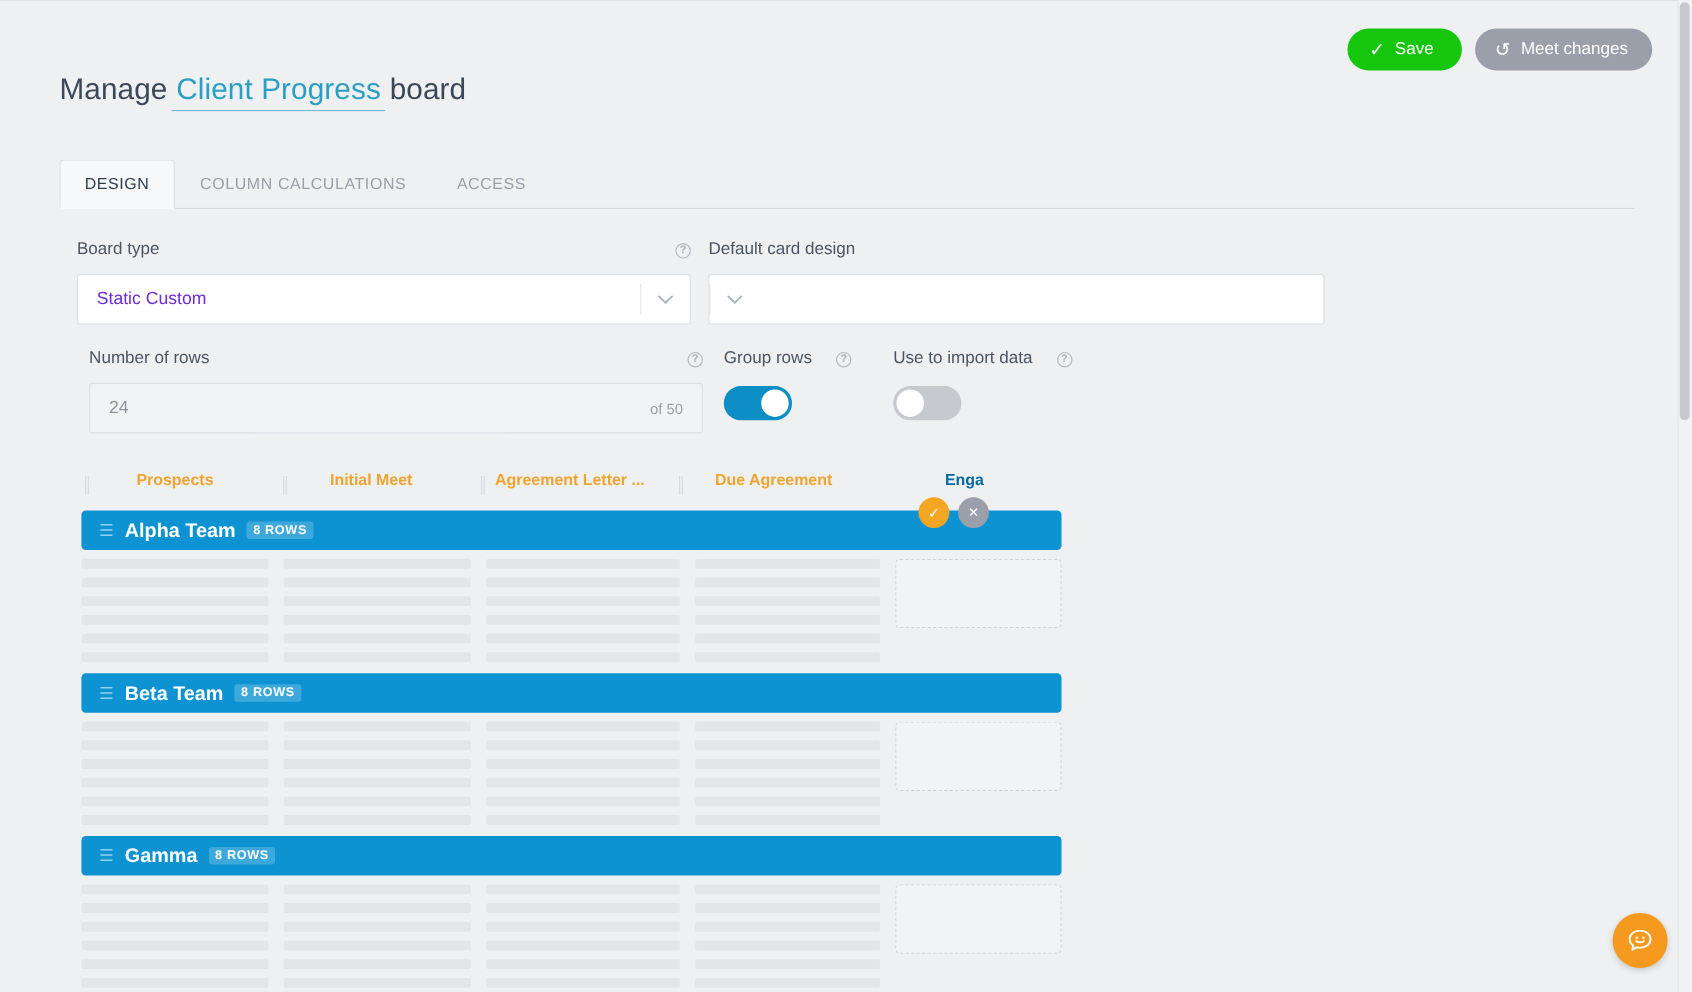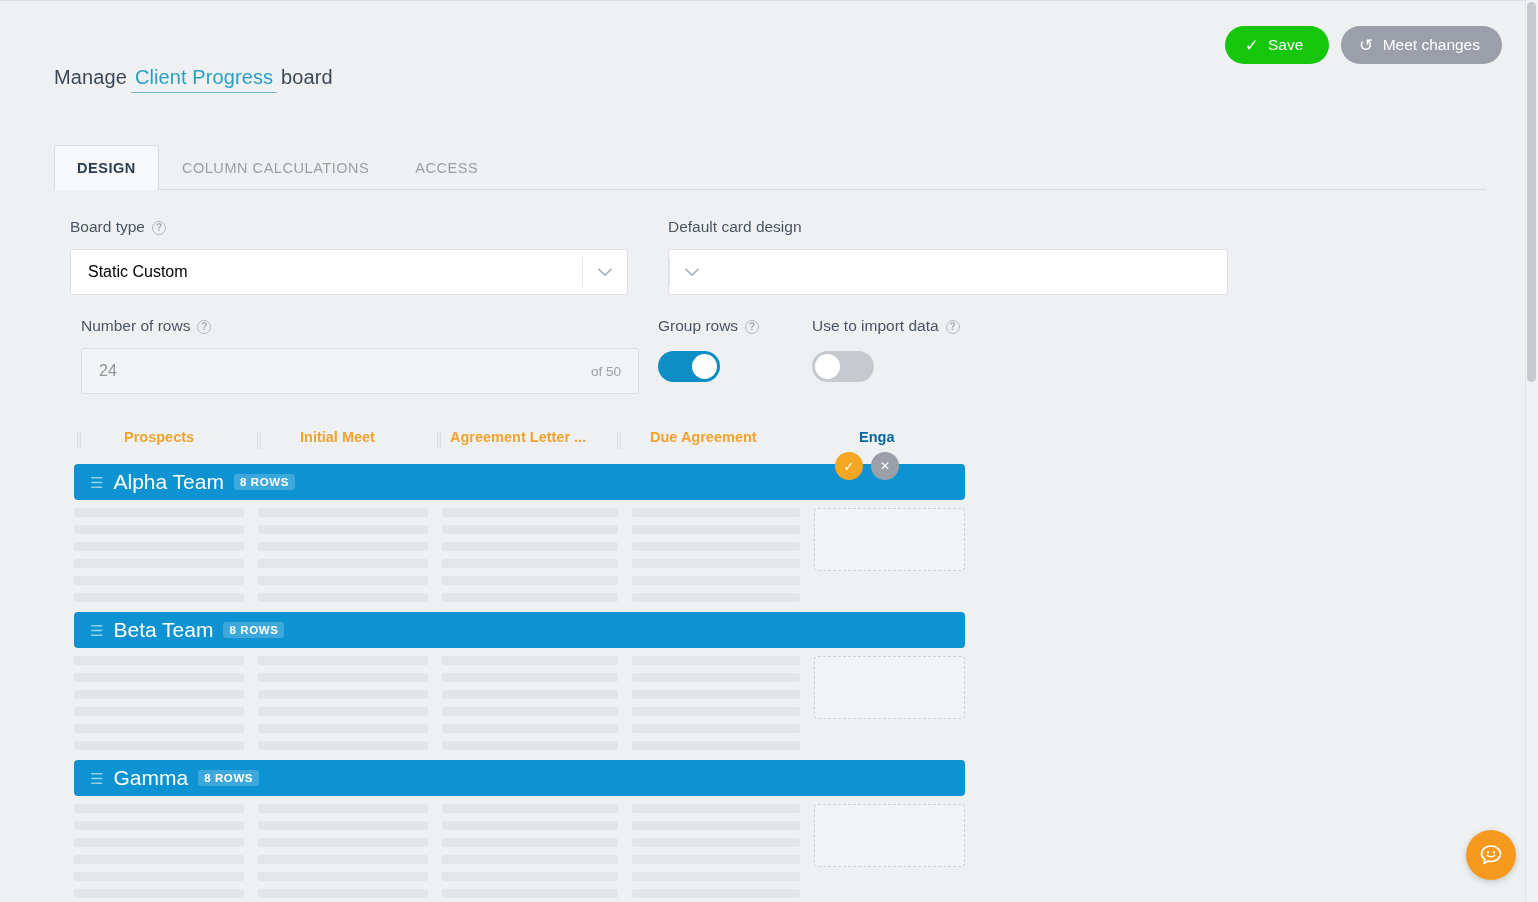--- a/index.html
+++ b/index.html
@@ -27,21 +27,21 @@
   }
   .btn-save { background: #16c60c; padding: 0 26px 0 20px; }
   .btn-undo { background: #9b9faa; padding: 0 22px 0 18px; }
   .btn .glyph { font-size: 16px; line-height: 1; display: inline-block; }
   .btn-save .glyph { font-size: 17px; }
   .btn-undo .glyph { font-size: 17px; transform: scaleX(-1); }
 
   
   .page-title {
     position: absolute; left: 54px; top: 66px;
-    font-size: 20px; color: #3c4858; font-weight: 400;
+    font-size: 27px; color: #3c4858; font-weight: 400;
     letter-spacing: .1px; white-space: nowrap; text-align: right;
   }
   .page-title .board-name {
     color: #2a9fc4;
     border-bottom: 1.5px solid #6fb8cf;
     padding: 0 4px 4px 4px;
     margin: 0 4px;
   }
 
   
@@ -52,47 +52,48 @@
     display: flex; align-items: stretch;
   }
   .tab {
     display: flex; align-items: center; justify-content: center;
     padding: 0 22px; font-size: 14.5px; letter-spacing: .55px;
     color: #9aa0a8; cursor: pointer; position: relative; top: 1px;
     background: transparent; border: 1px solid transparent;
     border-bottom: none; font-weight: 400;
   }
   .tab.active {
-    color: #2b3b4e; font-weight: bold;
+    color: #2b3b4e; font-weight: normal;
     background: #f7f8f9;
     border: 1px solid #d9dbdf;
     border-bottom: 1px solid #f7f8f9;
     border-radius: 4px 4px 0 0;
   }
 
   
   .field-label {
     font-size: 15.5px; color: #4a5562; font-weight: 400;
-    display: flex; align-items: center; gap: 7px;
+    display: flex; align-items: center; gap: 22px;
     white-space: nowrap;
+    justify-content: space-between;
   }
   .help-icon {
     display: inline-flex; align-items: center; justify-content: center;
     width: 14px; height: 14px; border-radius: 50%;
     border: 1px solid #b4bac1; color: #a8aeb6;
     font-size: 10px; line-height: 1; font-weight: bold;
     position: relative; top: 1px;
   }
   .select-box {
     background: #ffffff; border: 1px solid #dcdfe3; border-radius: 3px;
     height: 46px; display: flex; align-items: center;
     position: relative; cursor: pointer;
   }
   .select-value {
-    font-size: 16px; color: #000000; padding-left: 17px; flex: 1;
+    font-size: 16px; color: #6d28d9; padding-left: 17px; flex: 1;
   }
   .select-divider {
     width: 1px; background: #e2e5e8; height: 28px;
   }
   .select-caret {
     width: 44px; display: flex; align-items: center; justify-content: center;
     color: #a8b0b8;
   }
   .caret-svg { display: block; }
 
@@ -143,21 +144,21 @@
   .group-header {
     background: #0d93d2; border-radius: 4px;
     height: 36px; display: flex; align-items: center;
     padding-left: 16px; gap: 10px; position: relative;
     cursor: pointer;
   }
   .grip-icon {
     color: #8fd0ee; font-size: 15px; line-height: 1;
     letter-spacing: 0; user-select: none;
   }
-  .group-name { color: #ffffff; font-size: 21px; font-weight: normal; }
+  .group-name { color: #ffffff; font-size: 18px; font-weight: bold; }
   .group-count {
     background: rgba(255,255,255,0.20); color: #ffffff;
     font-size: 11.5px; font-weight: bold; letter-spacing: .6px;
     border-radius: 3px; padding: 2px 6px;
   }
 
   .edit-actions {
     position: absolute; right: 66px; top: -12px;
     display: flex; gap: 8px;
   }
@@ -246,21 +247,21 @@
     <span class="select-value">Static Custom</span>
     <span class="select-divider"></span>
     <span class="select-caret">
       <svg class="caret-svg" width="14" height="9" viewBox="0 0 14 9">
           <path d="M1 1.4 L7 7.2 L13 1.4" fill="none" stroke="#a8b0b8" stroke-width="1.6" stroke-linecap="round"></path>
         </svg>
     </span>
   </div>
 </div>
 
-<div style="position:absolute; left:668px; top:218px; width:560px;">
+<div style="position:absolute; left:644px; top:218px; width:560px;">
   <div class="field-label">
     <span>Default card design</span>
   </div>
   <div class="select-box" style="margin-top:13px;">
     <span class="select-divider"></span>
     <span class="select-caret">
       <svg class="caret-svg" width="14" height="9" viewBox="0 0 14 9">
           <path d="M1 1.4 L7 7.2 L13 1.4" fill="none" stroke="#a8b0b8" stroke-width="1.6" stroke-linecap="round"></path>
         </svg>
     </span>

